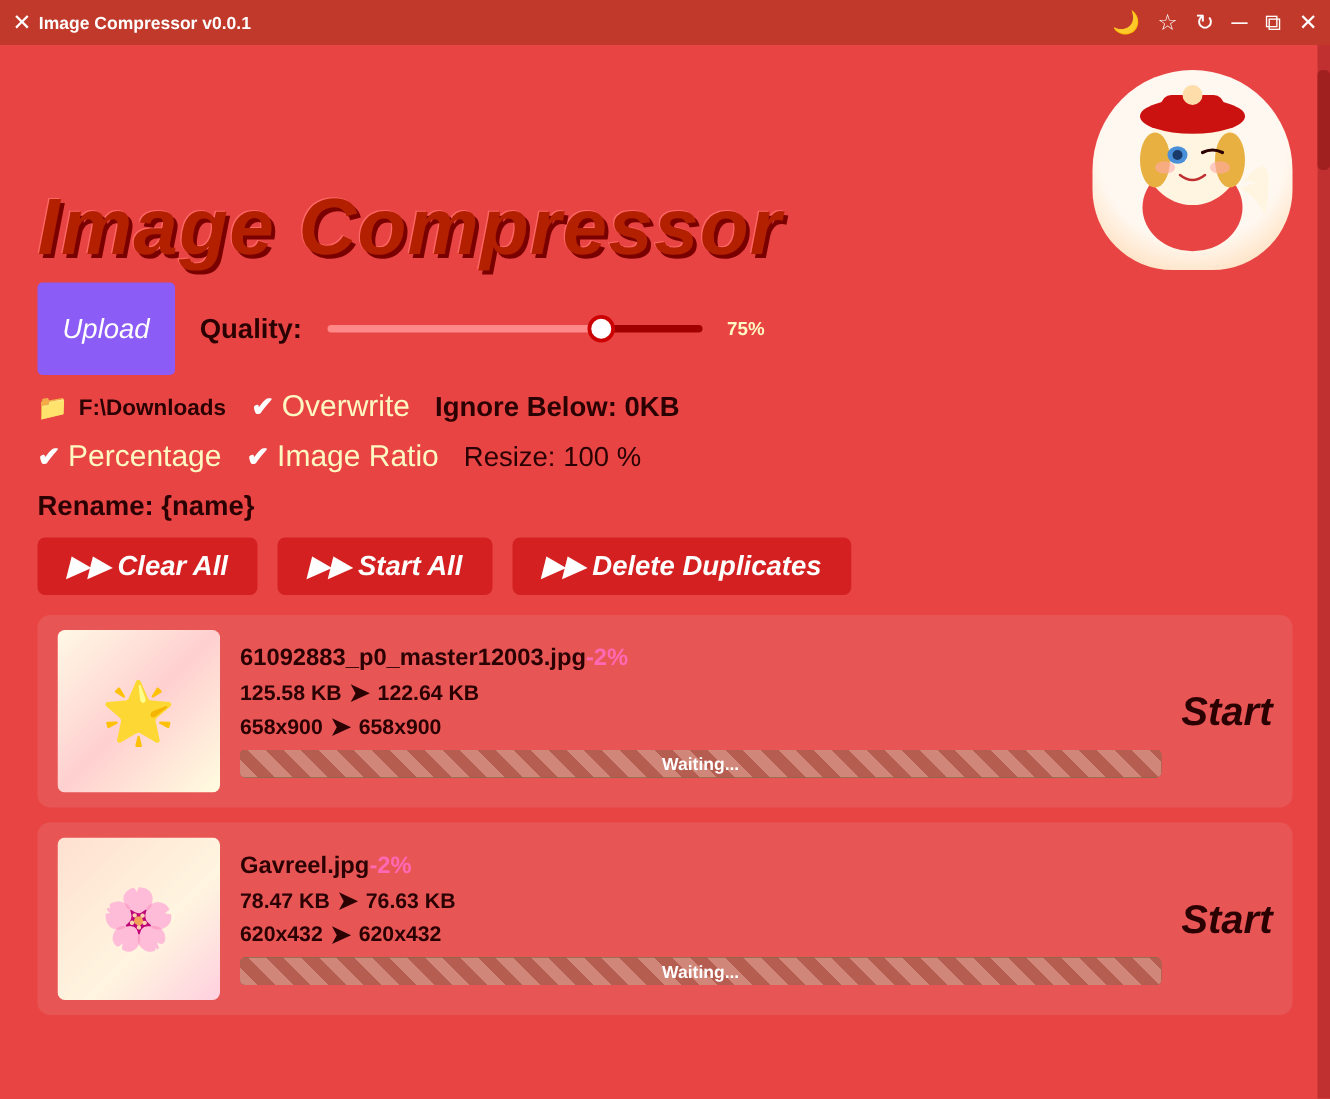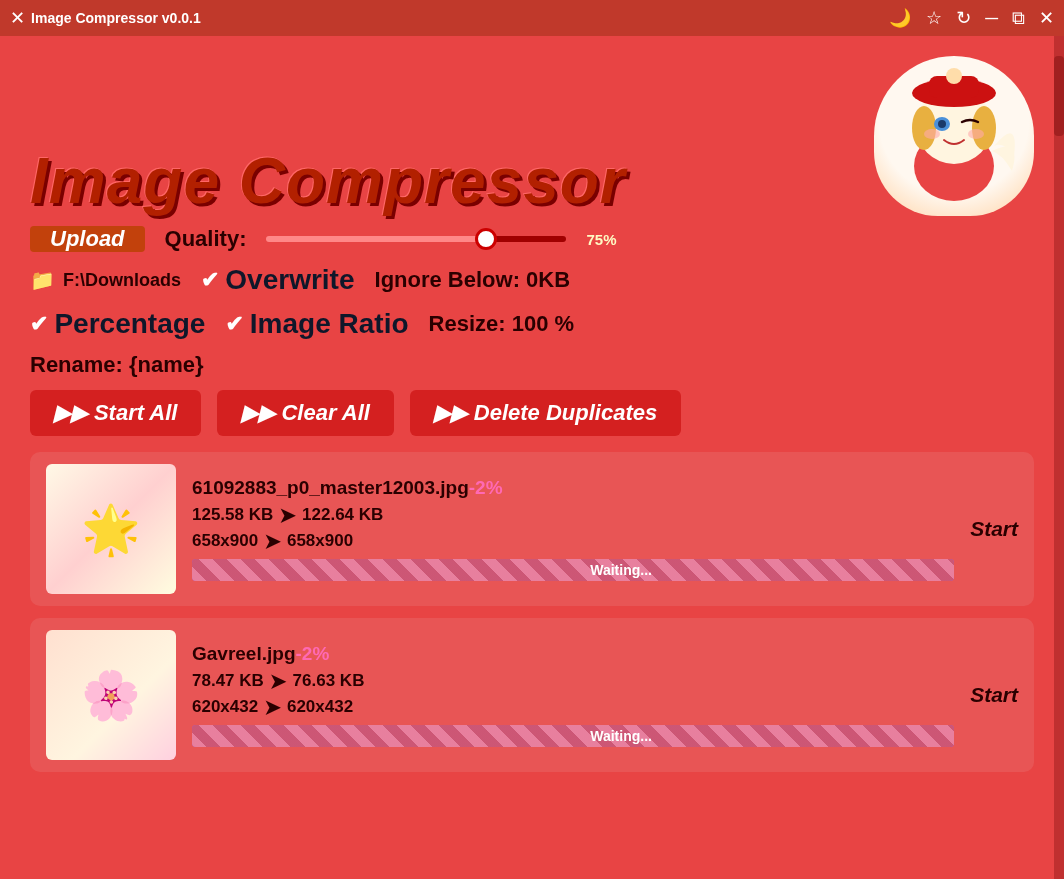--- a/index.html
+++ b/index.html
@@ -89,27 +89,27 @@
 
     .row {
       display: flex;
       align-items: center;
       margin-bottom: 12px;
       gap: 20px;
       flex-wrap: wrap;
     }
 
     .upload-btn {
-      background: #c2410c;
+      background: #8b5cf6;
       color: #fff;
       border: none;
       border-radius: 4px;
-      padding: 0 20px;
-      font-size: 22px;
-      font-weight: bold;
+      padding: 24px 20px;
+      font-size: 22px;
+      font-weight: normal;
       cursor: pointer;
       font-style: italic;
     }
 
     .quality-label {
       font-size: 22px;
       font-weight: bold;
       color: #2a0000;
     }
 
@@ -163,34 +163,34 @@
       display: flex;
       align-items: center;
       gap: 6px;
     }
     .check-icon {
       color: #fff;
       font-size: 22px;
       font-weight: bold;
     }
     .check-label {
-      font-size: 28px;
-      font-weight: bold;
-      color: #0f172a;
+      font-size: 24px;
+      font-weight: normal;
+      color: #fef9c3;
     }
 
     .ignore-below {
       font-size: 22px;
       font-weight: bold;
       color: #2a0000;
     }
 
     .resize-text {
       font-size: 22px;
-      font-weight: bold;
+      font-weight: normal;
       color: #2a0000;
     }
 
     .rename-text {
       font-size: 22px;
       font-weight: bold;
       color: #2a0000;
     }
     .format-text {
       font-size: 22px;
@@ -282,26 +282,25 @@
     .file-dim-row {
       display: flex;
       align-items: center;
       gap: 6px;
       font-size: 17px;
       color: #2a0000;
       font-weight: bold;
       margin-bottom: 6px;
     }
     .progress-bar-container {
-      background: #8b5cf6;
+      background: #15803d;
       border-radius: 4px;
       height: 22px;
       position: relative;
       overflow: hidden;
-      padding-left: 48px;
     }
     .progress-bar-stripe {
       position: absolute;
       left: 0; top: 0; right: 0; bottom: 0;
       background: repeating-linear-gradient(
         45deg,
         #ff8888,
         #ff8888 10px,
         #dd5555 10px,
         #dd5555 20px
@@ -315,21 +314,21 @@
       color: #fff;
       font-size: 14px;
       font-weight: bold;
       line-height: 22px;
       z-index: 1;
     }
     .start-btn {
       background: transparent;
       border: none;
       color: #2a0000;
-      font-size: 21px;
+      font-size: 32px;
       font-weight: 900;
       font-style: italic;
       cursor: pointer;
       white-space: nowrap;
       flex-shrink: 0;
       text-align: right;
     }
 
     
     .scrollbar {
@@ -438,22 +437,22 @@
     <div class="row">
       <span class="rename-text">
         <span>Rename: </span>
         <span>{name}</span>
       </span>
     </div>
 
   </div>
 
   <div class="action-buttons">
+    <button class="action-btn">▶▶ Clear All</button>
     <button class="action-btn">▶▶ Start All</button>
-    <button class="action-btn">▶▶ Clear All</button>
     <button class="action-btn">▶▶ Delete Duplicates</button>
   </div>
 
   <div id="file-list">
       <div class="file-item">
       <div class="file-thumb">
         <div style="width:100%;height:100%;background:linear-gradient(135deg, #fff9e6 0%, #ffd0d0 50%, #fffde0 100%);display:flex;align-items:center;justify-content:center;font-size:48px;">
           🌟
         </div>
       </div>

